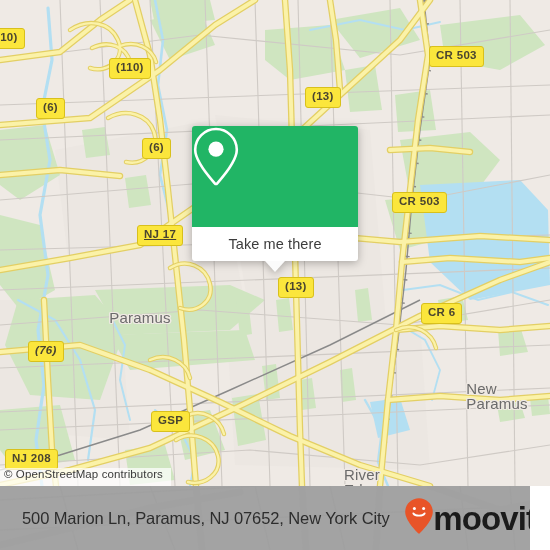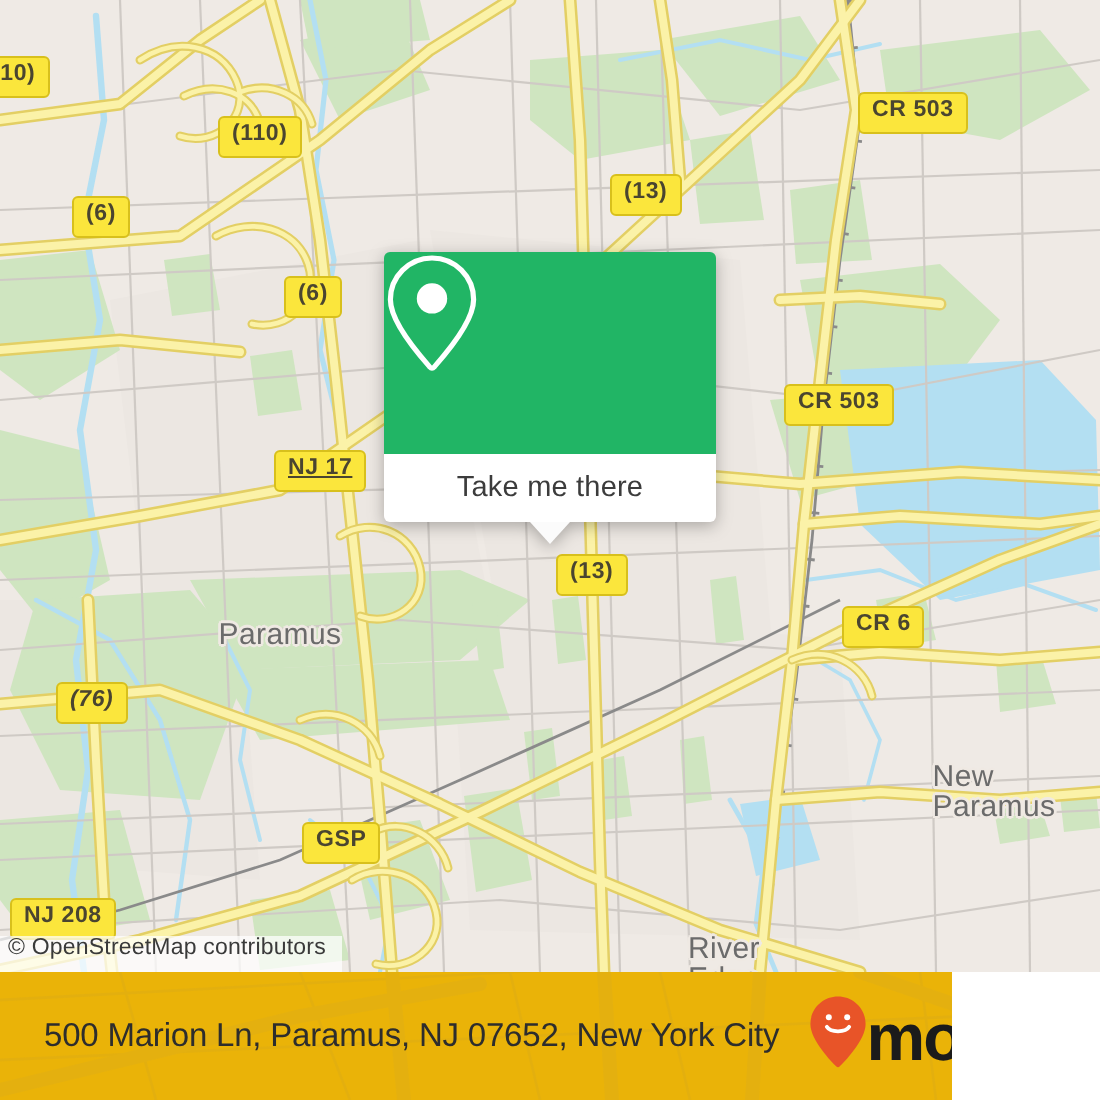--- a/index.html
+++ b/index.html
@@ -128,23 +128,23 @@
     border-left: 10px solid transparent;
     border-right: 10px solid transparent;
     border-top: 11px solid #fbfbfb;
   }
 
   
   #footer {
     position: absolute;
     left: 0;
     top: 486px;
-    width: 476px;
+    width: 530px;
     height: 64px;
-    background: #eab308;
+    background: #a3a3a3;
     overflow: hidden;
   }
   #footer-watermark {
     position: absolute;
     left: 0; top: -486px;
     opacity: 0.055;
     pointer-events: none;
   }
   #footer-inner {
     position: absolute;

